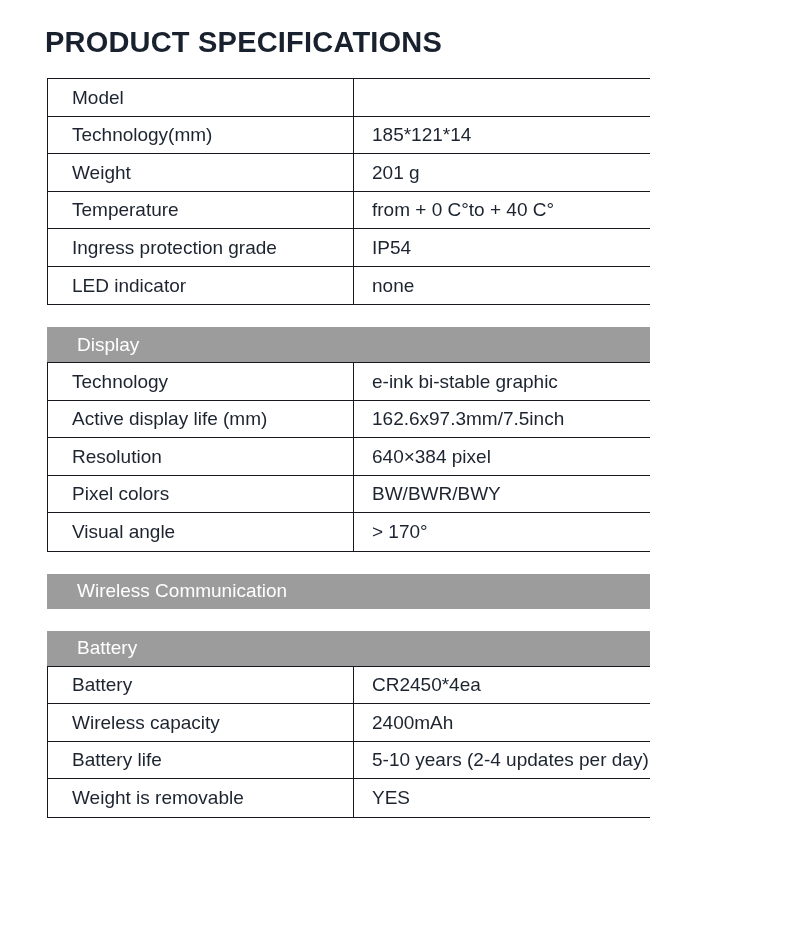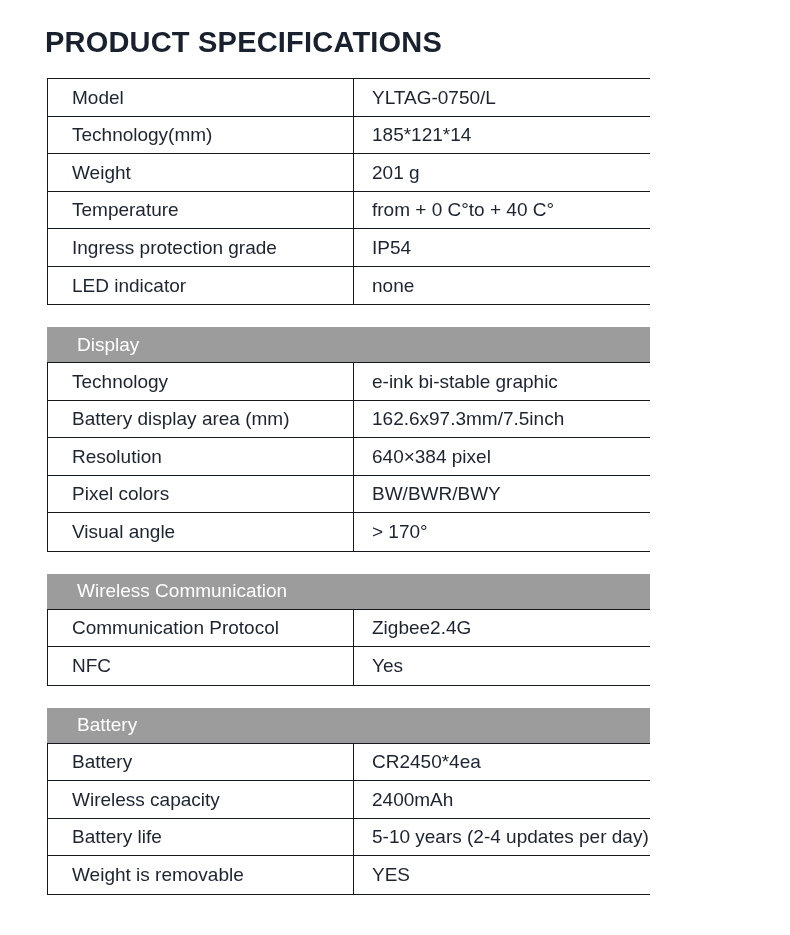--- a/index.html
+++ b/index.html
@@ -83,21 +83,20 @@
 <body>
 
 <div class="page">
 
   <h1 class="page-title">PRODUCT SPECIFICATIONS</h1>
 
   <div class="section section-first">
     <div class="spec-table">
       <div class="spec-row">
         <div class="cell cell-label">Model</div>
-        <div class="cell cell-value">YLTAG-0750/L</div>
       </div>
       <div class="spec-row">
         <div class="cell cell-label">Technology(mm)</div>
         <div class="cell cell-value">185*121*14</div>
       </div>
       <div class="spec-row">
         <div class="cell cell-label">Weight</div>
         <div class="cell cell-value">201 g</div>
       </div>
       <div class="spec-row">
@@ -116,50 +115,40 @@
   </div>
 
   <div class="section">
     <div class="section-header">Display</div>
     <div class="spec-table">
       <div class="spec-row">
         <div class="cell cell-label">Technology</div>
         <div class="cell cell-value">e-ink bi-stable graphic</div>
       </div>
       <div class="spec-row">
-        <div class="cell cell-label">Battery display area (mm)</div>
+        <div class="cell cell-label">Active display life (mm)</div>
         <div class="cell cell-value">162.6x97.3mm/7.5inch</div>
       </div>
       <div class="spec-row">
         <div class="cell cell-label">Resolution</div>
         <div class="cell cell-value">640×384 pixel</div>
       </div>
       <div class="spec-row">
         <div class="cell cell-label">Pixel colors</div>
         <div class="cell cell-value">BW/BWR/BWY</div>
       </div>
       <div class="spec-row">
         <div class="cell cell-label">Visual angle</div>
         <div class="cell cell-value">&gt; 170°</div>
       </div>
     </div>
   </div>
 
   <div class="section">
     <div class="section-header">Wireless Communication</div>
-    <div class="spec-table">
-      <div class="spec-row">
-        <div class="cell cell-label">Communication Protocol</div>
-        <div class="cell cell-value">Zigbee2.4G</div>
-      </div>
-      <div class="spec-row">
-        <div class="cell cell-label">NFC</div>
-        <div class="cell cell-value">Yes</div>
-      </div>
-    </div>
   </div>
 
   <div class="section">
     <div class="section-header">Battery</div>
     <div class="spec-table">
       <div class="spec-row">
         <div class="cell cell-label">Battery</div>
         <div class="cell cell-value">CR2450*4ea</div>
       </div>
       <div class="spec-row">

